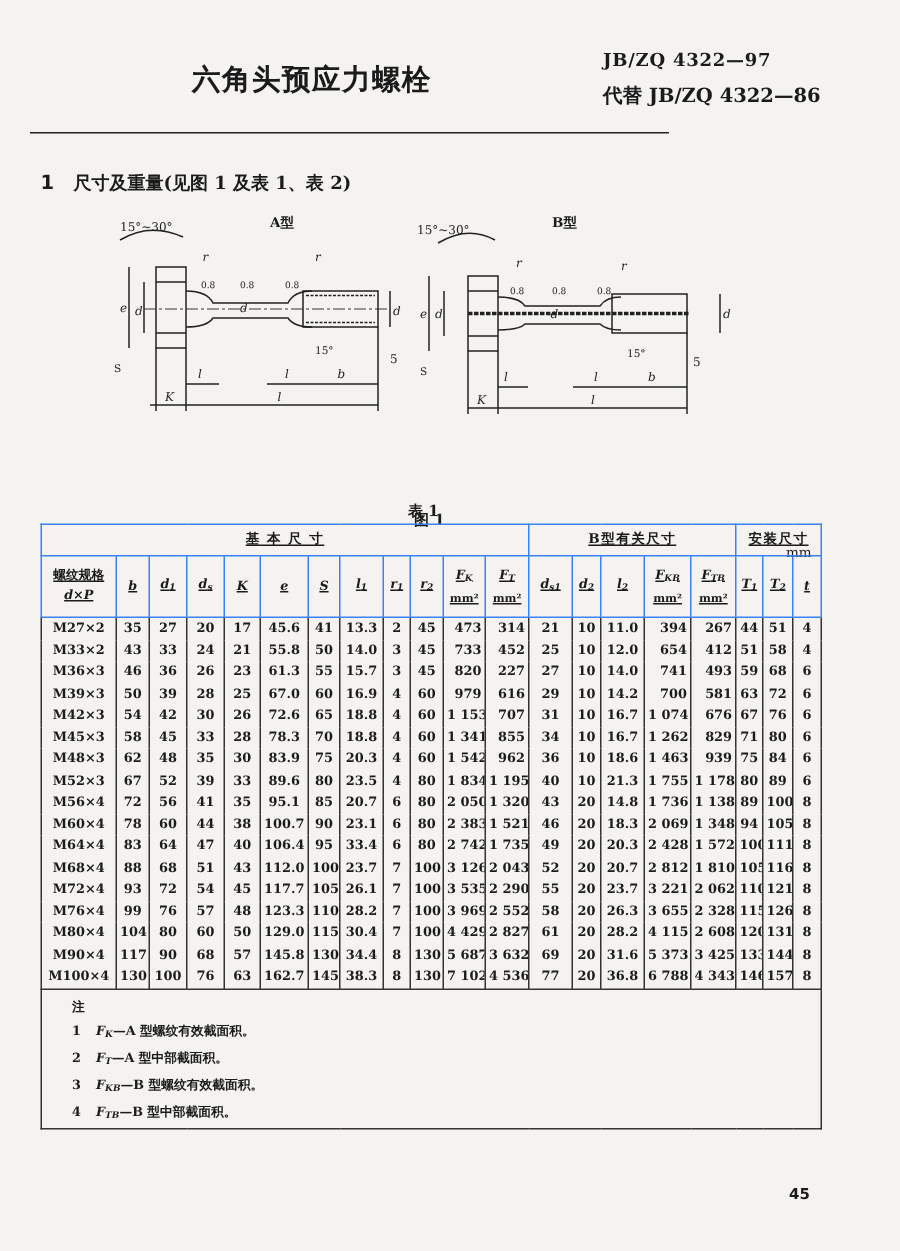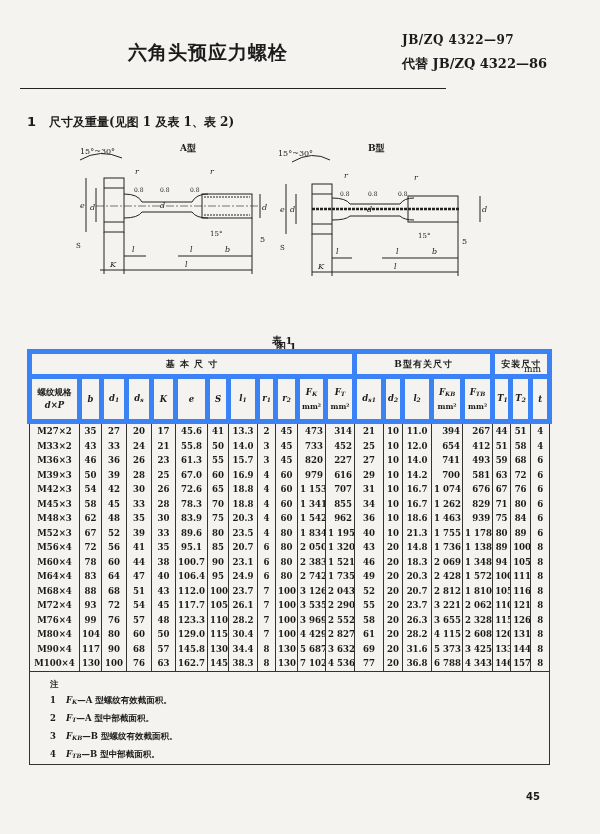--- a/index.html
+++ b/index.html
@@ -24,21 +24,21 @@
   table.spec {
     position:absolute; left:27px; top:349px; width:520px;
     border-collapse:collapse; table-layout:fixed;
     font-size:8.6px; font-weight:bold;
   }
   table.spec td, table.spec th {
     border-left:1px solid #333; border-right:1px solid #333;
     padding:0 2px; text-align:center; white-space:nowrap; overflow:hidden;
     line-height:14.5px; height:14.5px;
   }
-  table.spec th { border:5px solid #3b82f6; font-weight:bold; }
+  table.spec th { border:1px solid #3b82f6; font-weight:bold;text-decoration:underline; }
   table.spec tr.group th { height:20px; line-height:20px; font-size:9px; letter-spacing:1px; }
   table.spec tr.cols th { height:40px; line-height:13px; font-size:8.5px; font-style:italic; }
   table.spec tr.cols th .unit-l { font-style:normal; font-size:7.5px; display:block; }
   table.spec tr.cols th.spec-h { font-style:normal; }
   table.spec td.num-r { text-align:right; }
   table.spec tr.last-data td { border-bottom:1px solid #333; }
   table.spec tr.notes td {
     border:1px solid #333; text-align:left; height:82px; vertical-align:top;
     padding:4px 0 0 20px; line-height:16px; font-size:8.5px;
   }
@@ -441,21 +441,21 @@
         <td>8</td>
       </tr>
       <tr>
         <td>M64×4</td>
         <td>83</td>
         <td>64</td>
         <td>47</td>
         <td>40</td>
         <td>106.4</td>
         <td>95</td>
-        <td>24.9</td>
+        <td>33.4</td>
         <td>6</td>
         <td>80</td>
         <td class="num-r">2 742</td>
         <td class="num-r">1 735</td>
         <td>49</td>
         <td>20</td>
         <td>20.3</td>
         <td class="num-r">2 428</td>
         <td class="num-r">1 572</td>
         <td>100</td>

